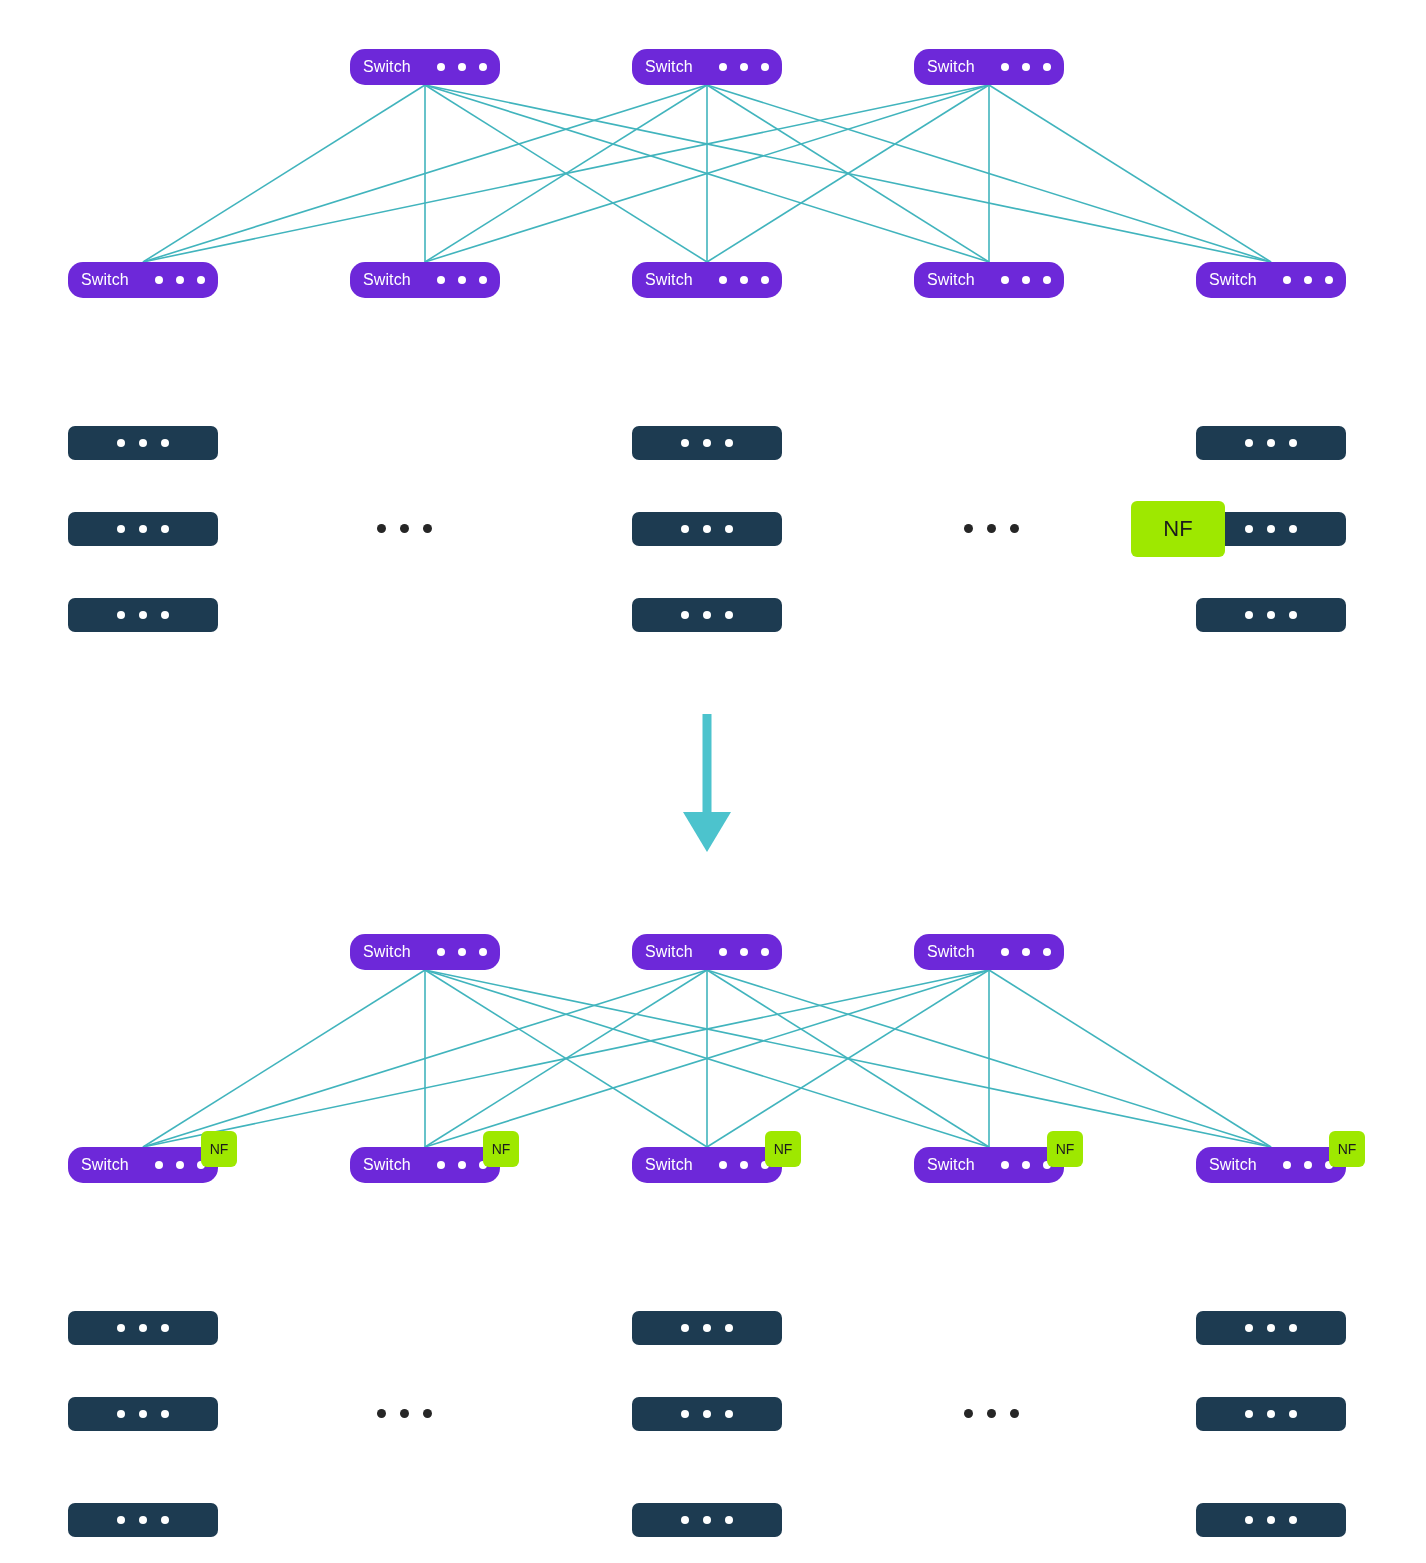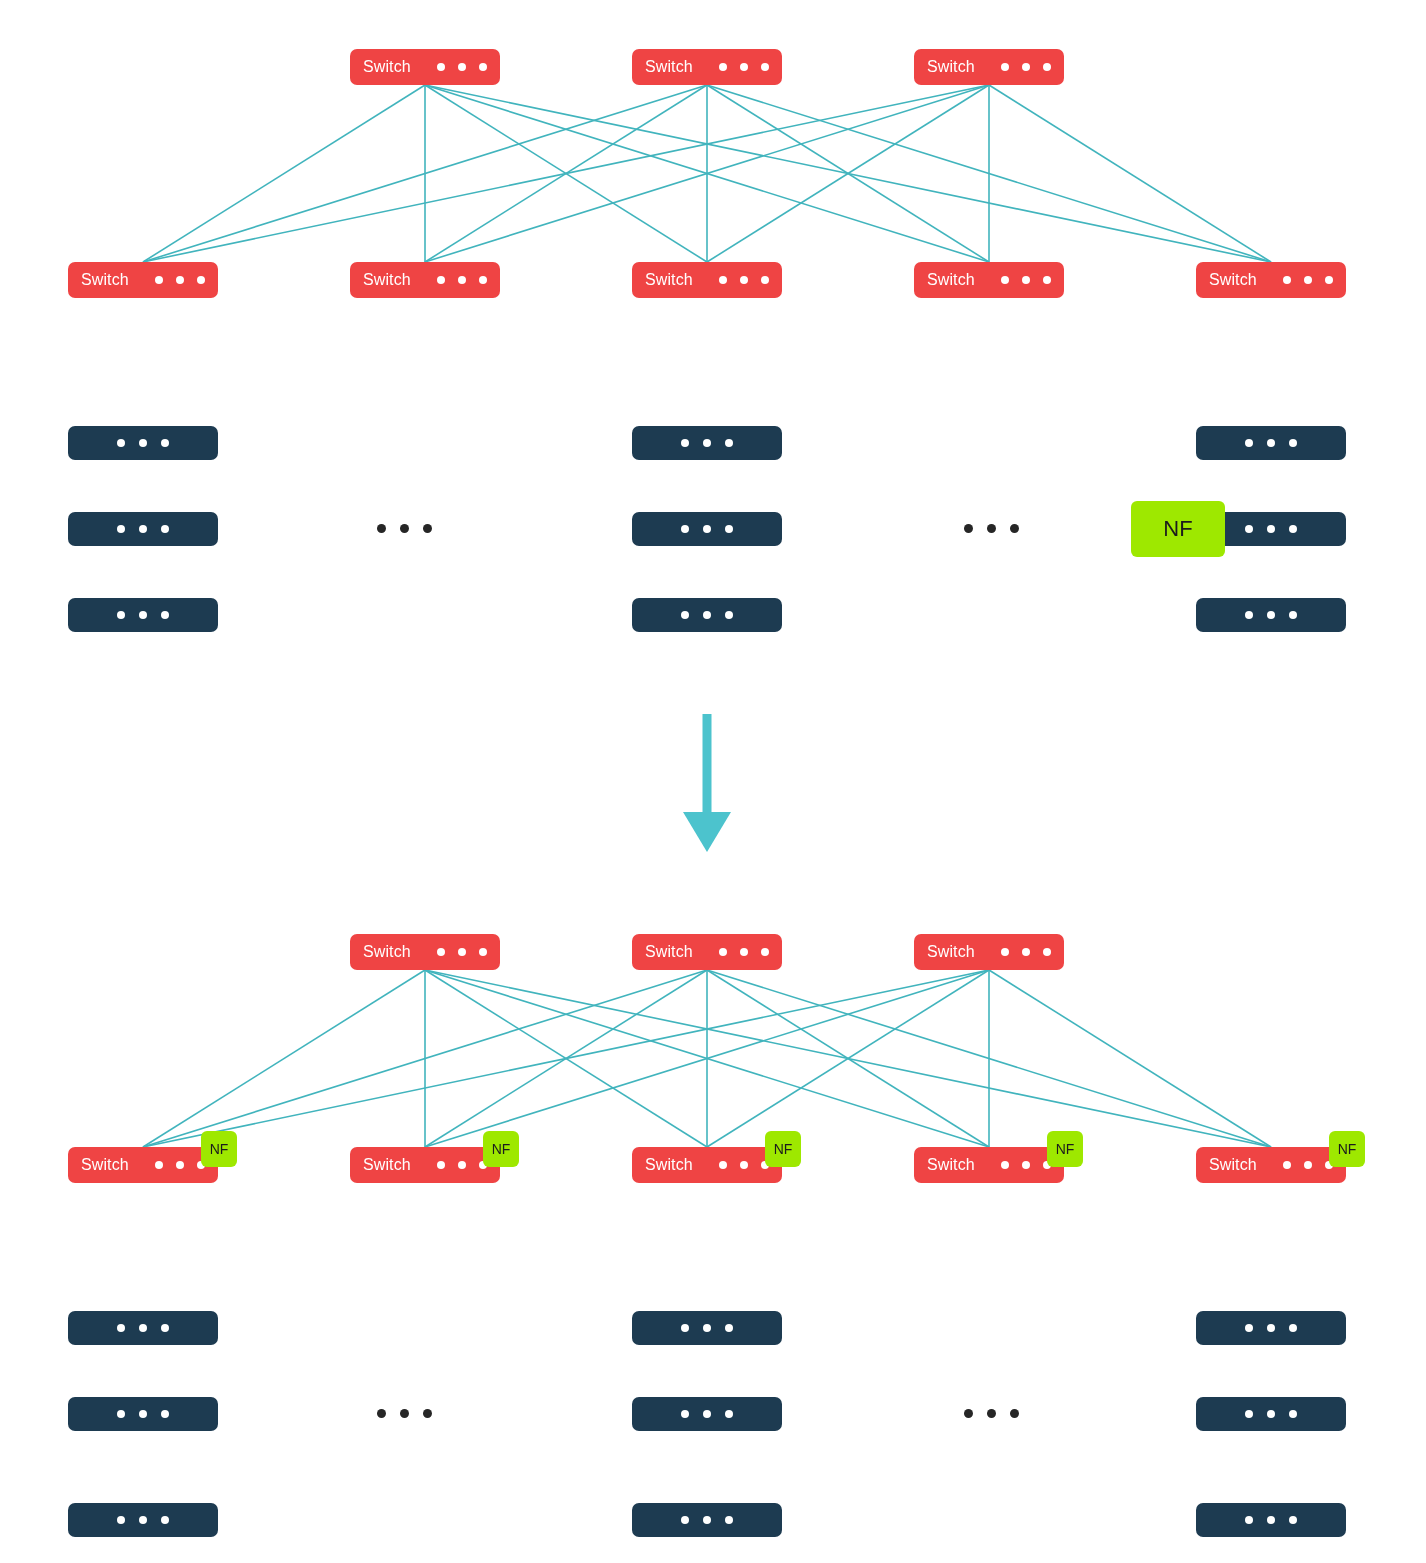--- a/index.html
+++ b/index.html
@@ -22,22 +22,22 @@
     left: 0;
     top: 0;
     width: 1426px;
     height: 1563px;
     pointer-events: none;
   }
   .switch {
     position: absolute;
     height: 36px;
     width: 150px;
-    border-radius: 7px;
-    background: #ef4444;
+    border-radius: 15px;
+    background: #6d28d9;
     display: flex;
     align-items: center;
     box-sizing: border-box;
     padding: 0 13px;
   }
   .switch .sw-label {
     color: #ffffff;
     font-size: 16px;
     line-height: 1;
     letter-spacing: 0.1px;

